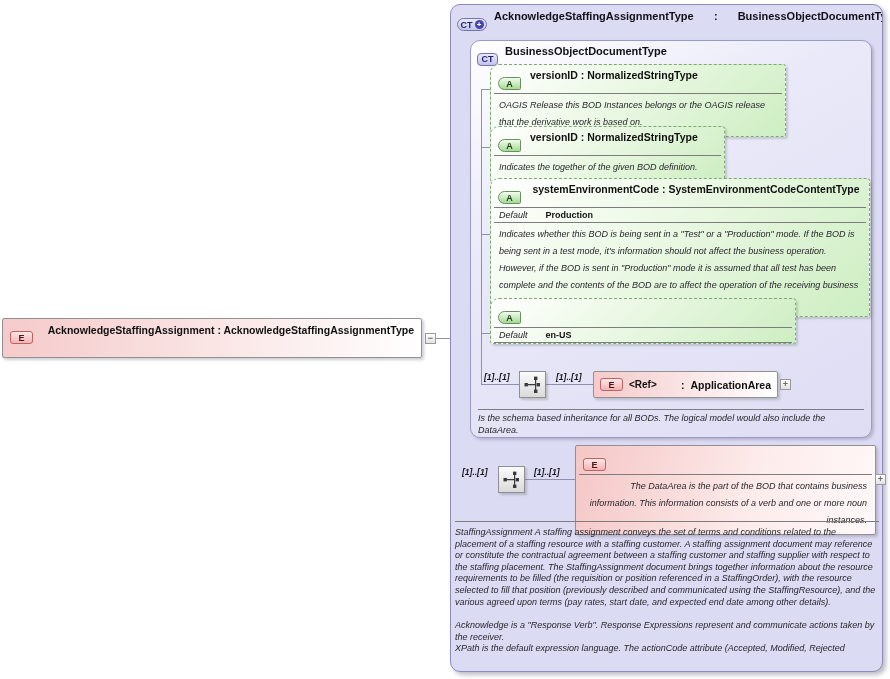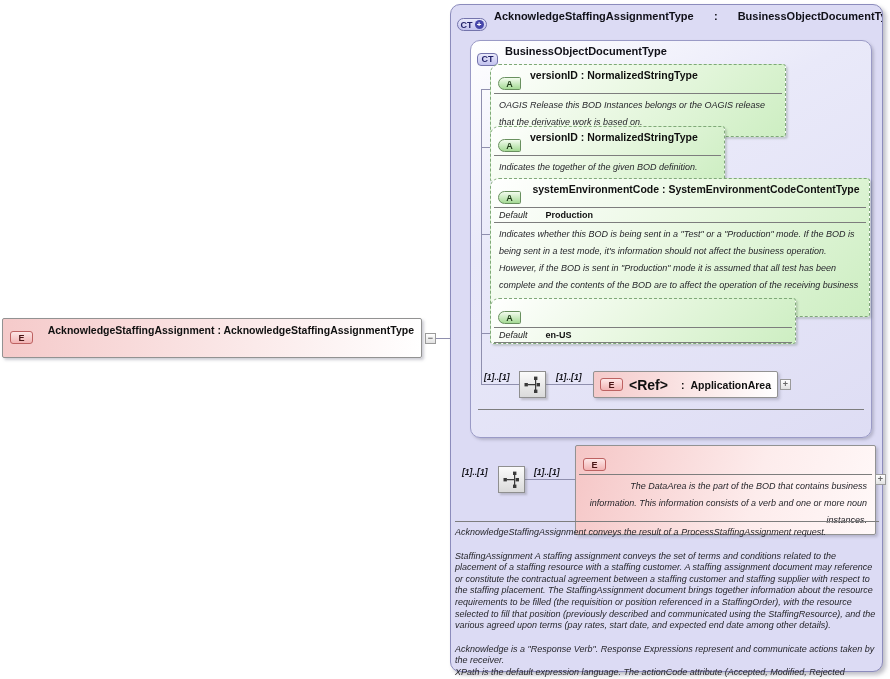--- a/index.html
+++ b/index.html
@@ -44,21 +44,21 @@
   .sep{height:0;border-top:1px solid #7d7d7d;margin:0 3px;}
   .defrow{display:flex;gap:18px;padding:2px 8px 1px;font-size:9px;line-height:11px;}
   .deflabel{font-style:italic;color:#222;}
   .defvalue{font-weight:bold;color:#101010;}
   .annot{padding:3px 8px 5px;font-style:italic;font-size:9px;line-height:17px;color:#26262b;}
   
   .ebox{position:absolute;box-sizing:border-box;background:linear-gradient(90deg,#f5caca,#ffffff);
         border:1px solid #929292;border-radius:2px;box-shadow:2px 2px 3px rgba(110,110,130,.35);}
   .ebox .boxtitle{text-align:center;}
   .refbox{display:flex;gap:6px;align-items:center;padding:0 6px;}
-  .refname{font-weight:bold;font-size:14px;color:#101010;width:52px;}
+  .refname{font-weight:bold;font-size:10px;color:#101010;width:52px;}
   .refsep,.reftype{font-weight:bold;font-size:10.5px;color:#101010;}
   .dabox{background:linear-gradient(105deg,#f5c6c6 0%,#fdecec 60%,#fff8f8 100%);}
   
   .toggle{position:absolute;width:11px;height:11px;box-sizing:border-box;border:1px solid #9a9a9a;
           background:linear-gradient(180deg,#ffffff,#e2e2e2);color:#6a6a6a;font-size:9px;line-height:9px;
           text-align:center;font-weight:bold;cursor:pointer;}
   
   .seqicon{position:absolute;width:27px;height:27px;box-sizing:border-box;border:1px solid #8f8f8f;
            background:linear-gradient(180deg,#fbfbfb,#dadada);box-shadow:1.5px 1.5px 2px rgba(100,100,100,.3);}
   
@@ -178,20 +178,21 @@
   <div class="card" style="left:556px;top:372px">[1]..[1]</div>
   <div class="ebox refbox" style="left:593px;top:371px;width:185px;height:27px">
     <span class="badge badge-e" style="margin-top:0">E</span>
     <span class="refname">&lt;Ref&gt;</span>
     <span class="refsep">:</span>
     <span class="reftype">ApplicationArea</span>
   </div>
   <div class="toggle" style="left:780px;top:379px">+</div>
 
   <div class="hline" style="left:478px;top:409px;width:386px;border-top-color:#7d7d7d"></div>
+  <div class="innerannot">Is the schema based inheritance for all BODs. The logical model would also include the DataArea.</div>
 
   <div class="card" style="left:462px;top:467px">[1]..[1]</div>
   <div class="seqicon" style="left:498px;top:466px">
     <svg width="25" height="25" viewBox="0 0 25 25">
       <rect x="4.5" y="11" width="3.4" height="3.4" fill="#3a3a3a"></rect>
       <path d="M7.9 12.7 H15.6 M15.6 6.4 V19.4" stroke="#3a3a3a" stroke-width="1.2" fill="none"></path>
       <rect x="14" y="4.6" width="3.4" height="3.4" fill="#3a3a3a"></rect>
       <rect x="16.6" y="11" width="3.4" height="3.4" fill="#3a3a3a"></rect>
       <rect x="14" y="17.6" width="3.4" height="3.4" fill="#3a3a3a"></rect>
     </svg>
@@ -201,19 +202,18 @@
     <div class="boxhead">
       <span class="badge badge-e">E</span>
     </div>
     <div class="sep"></div>
     <div class="annot" style="text-align:right">The DataArea is the part of the BOD that contains business information. This information consists of a verb and one or more noun instances.</div>
   </div>
   <div class="toggle" style="left:875px;top:474px">+</div>
 
   <div class="hline" style="left:455px;top:521px;width:424px;border-top-color:#7d7d7d"></div>
   <div class="footer">
-    <p>AcknowledgeStaffingAssignment conveys the result of a ProcessStaffingAssignment request.</p>
     <p>StaffingAssignment  A staffing assignment conveys the set of terms and conditions related to the placement of a staffing resource with a staffing customer. A staffing assignment document may reference or constitute the contractual agreement between a staffing customer and staffing supplier with respect to the staffing placement. The StaffingAssignment document brings together information about the resource requirements to be filled (the requisition or position referenced in a StaffingOrder), with the resource selected to fill that position (previously described and communicated using the StaffingResource), and the various agreed upon terms (pay rates, start date, and expected end date among other details).</p>
     <p class="tight">Acknowledge is a "Response Verb". Response Expressions represent and communicate actions taken by the receiver.</p>
     <p class="tight">XPath is the default expression language. The actionCode attribute (Accepted, Modified, Rejected</p>
   </div>
 
 </div>
 
 </body></html>

